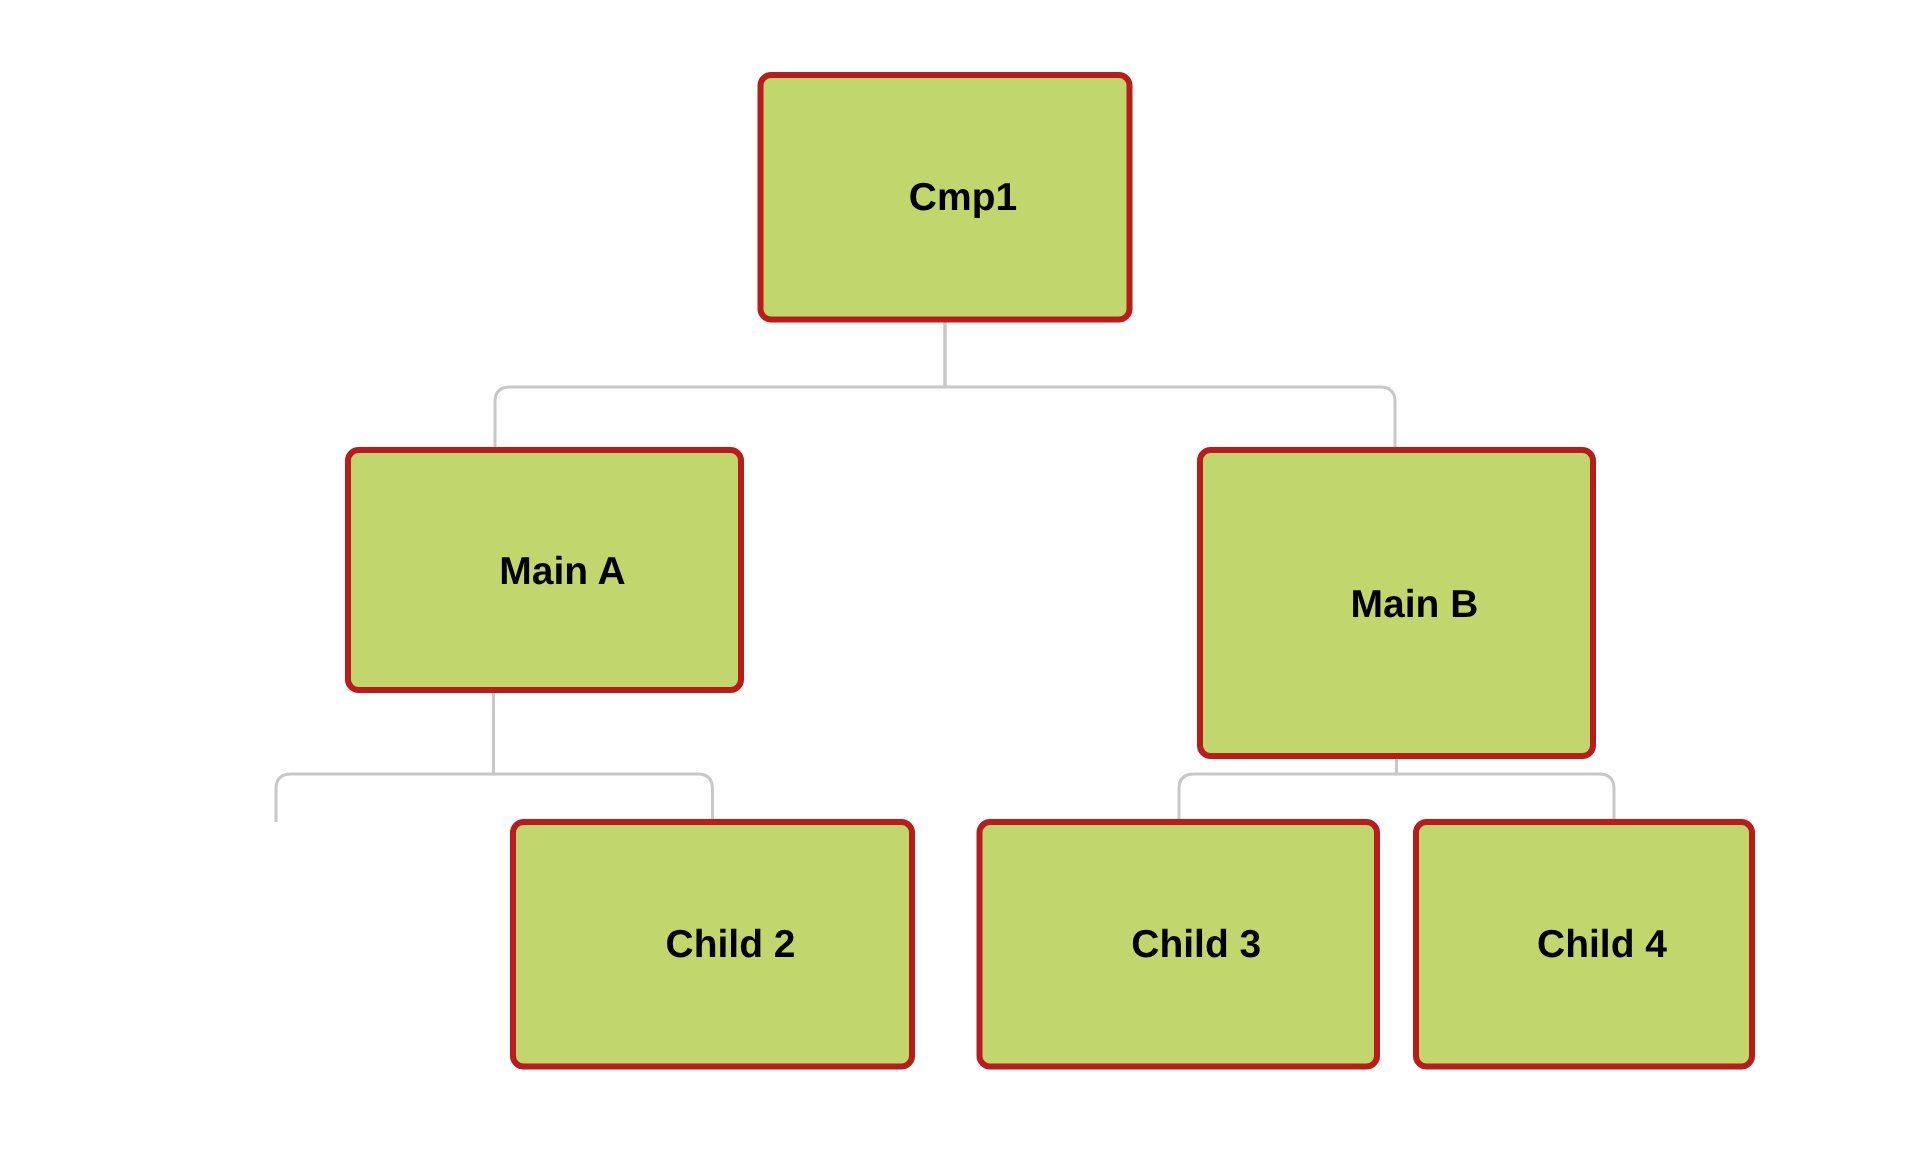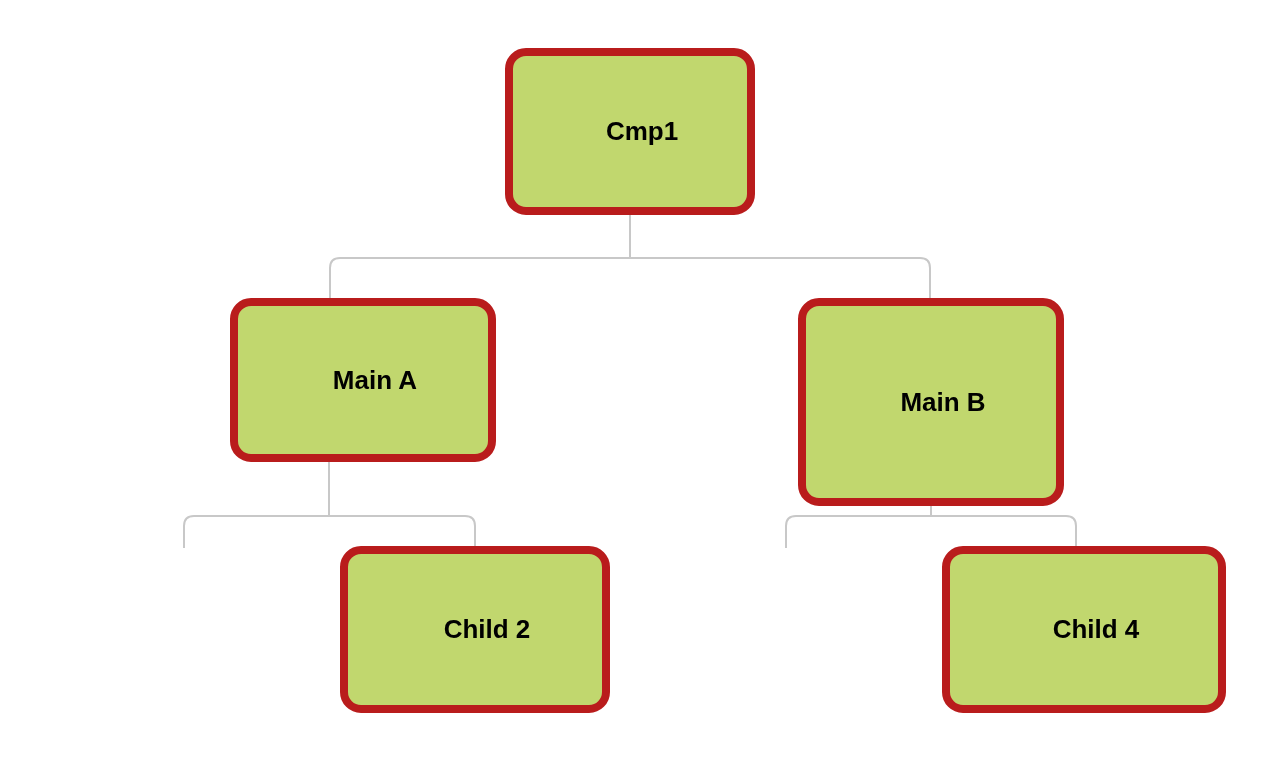--- a/index.html
+++ b/index.html
@@ -37,22 +37,22 @@
     height: 774px;
     z-index: 2;
   }
   .node {
     position: absolute;
     box-sizing: border-box;
     display: flex;
     align-items: center;
     justify-content: center;
     background: #c1d76e;
-    border: 8px solid #b91c1c;
-    border-radius: 21px;
+    border: 4px solid #b91c1c;
+    border-radius: 9px;
     text-align: center;
     padding-left: 24px;
   }
   .node-label {
     font-family: "Liberation Sans", sans-serif;
     font-size: 26px;
     font-weight: bold;
     color: #000000;
     line-height: 1.1;
     letter-spacing: 0px;
@@ -94,19 +94,22 @@
 
     <div class="node" style="left:798px; top:298px; width:266px; height:208px;align-items:center;">
       <span class="node-label">Main B</span>
     </div>
 
 
     <div class="node" style="left:340px; top:546px; width:270px; height:167px;">
       <span class="node-label">Child 2</span>
     </div>
 
+    <div class="node" style="left:651px; top:546px; width:269px; height:167px;">
+      <span class="node-label">Child 3</span>
+    </div>
 
-    <div class="node" style="left:942px; top:546px; width:284px; height:167px;">
+    <div class="node" style="left:942px; top:546px; width:228px; height:167px;">
       <span class="node-label">Child 4</span>
     </div>
 
   </div>
 </div>
 
 </body></html>

